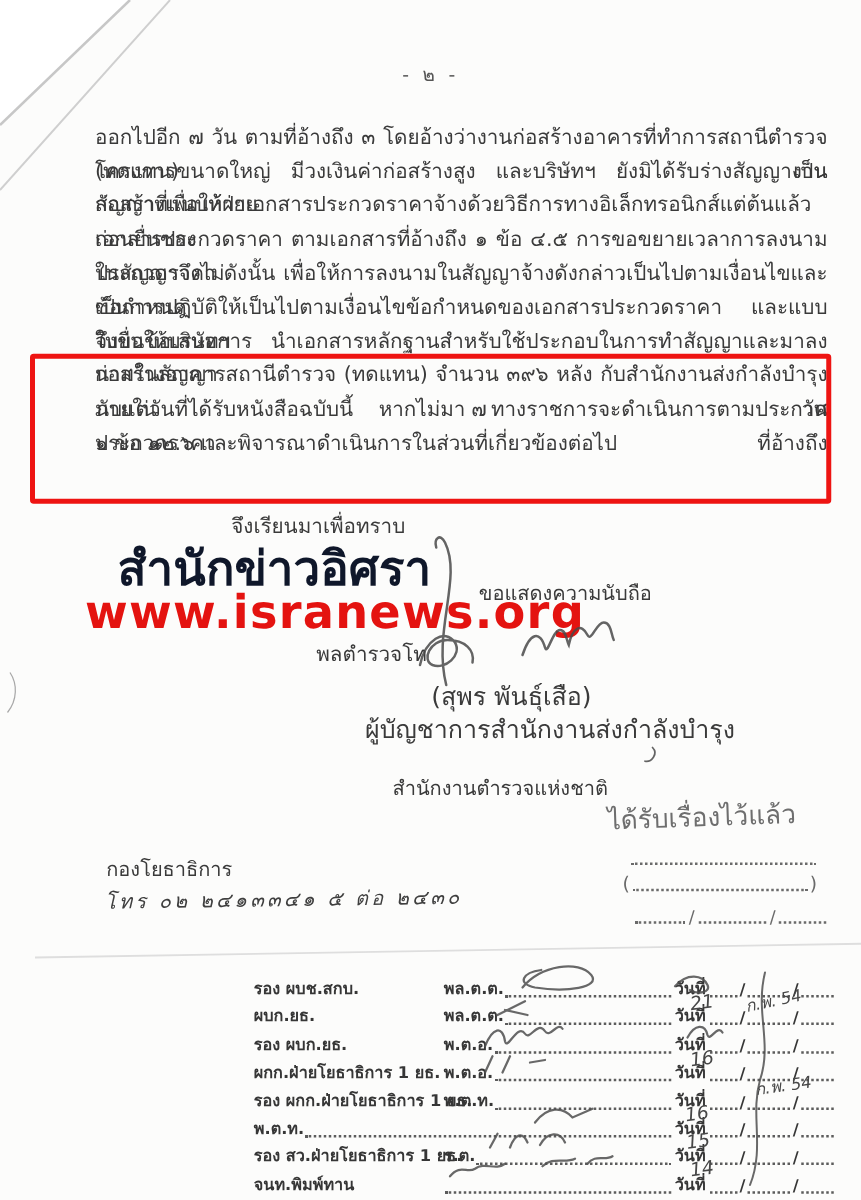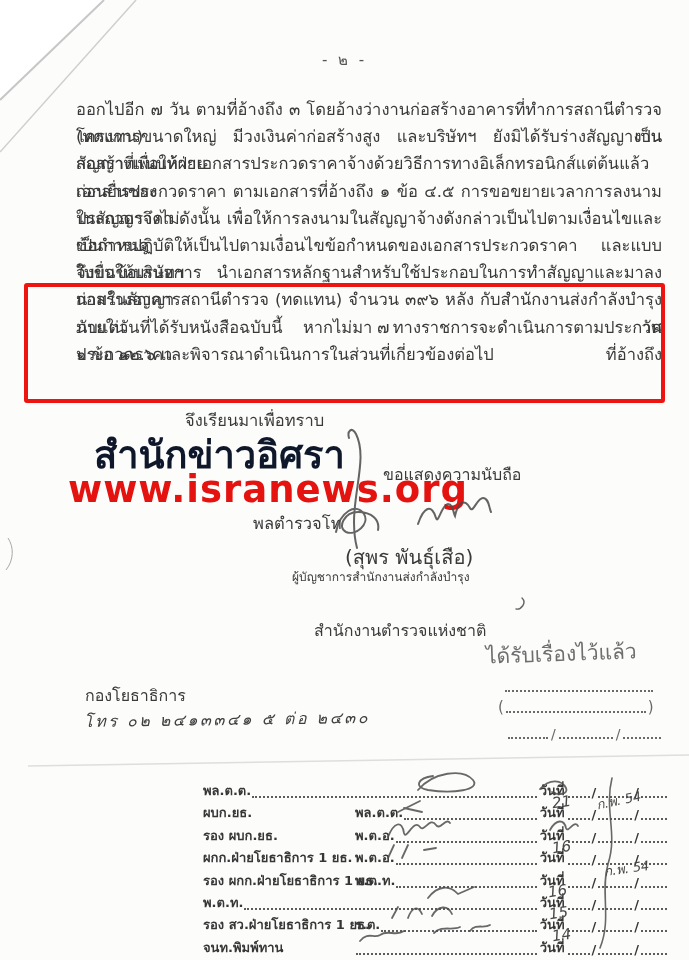--- a/index.html
+++ b/index.html
@@ -17,21 +17,21 @@
   .redbox{
     left:24px; top:283px; width:633px; height:112px;
     border:4px solid #ee1412; border-radius:3px; pointer-events:none;
   }
   .closing{left:185px; top:407px; font-size:16.5px;font-family:Liberation Serif, serif;}
   .wm1{left:94px; top:424px; font-size:38px; font-weight:700; color:#0f172a; letter-spacing:0px;}
   .wm2{left:68px; top:468px; font-size:37px; font-weight:600; color:#e41310; letter-spacing:1px;}
   .salutation{left:383px; top:462px; font-size:16px;}
   .rankline{left:253px; top:510px; font-size:16.5px;}
   .signername{left:345px; top:541px; font-size:20px;}
-  .title1{left:292px; top:567px; font-size:12px;}
+  .title1{left:292px; top:567px; font-size:20px;}
   .title2{left:314px; top:594px; font-size:16px;margin-top:24px;}
   .received{
     left:486px; top:637px; font-size:21px; color:#6e6e6e;
     font-family:"DejaVu Serif","Liberation Serif",serif;
     transform:rotate(-2deg);
   }
   .stampline{border-bottom:2px dotted #6a6a6a; display:inline-block; vertical-align:baseline;}
   .sl1{left:505px; top:676px; width:148px; height:14px;}
   .sl2{left:498px; top:700px; height:16px; font-size:15px; color:#6a6a6a; display:flex; align-items:flex-end;}
   .sl2 .stampline{width:140px; margin:0 2px 3px 2px;}
@@ -112,20 +112,21 @@
       <span class="stampline w2"></span>
       <span>/</span>
       <span class="stampline w3"></span>
   </div>
 
   <div class="abs division">กองโยธาธิการ</div>
   <div class="abs phone">โทร ๐๒ ๒๔๑๓๓๔๑ ๕ ต่อ ๒๔๓๐</div>
 
   <div class="abs table">
     <div class="trow" style="top:0px">
+      <span class="tpos">รอง ผบช.สกบ.</span>
         <span class="trank">พล.ต.ต.</span>
         <span class="tdots"></span>
         <span class="tdate">วันที่</span>
         <span class="tdots d1"></span>
         <span class="tslash">/</span>
         <span class="tdots d2"></span>
         <span class="tslash">/</span>
         <span class="tdots d3"></span>
     </div>
     <div class="trow" style="top:22px">

